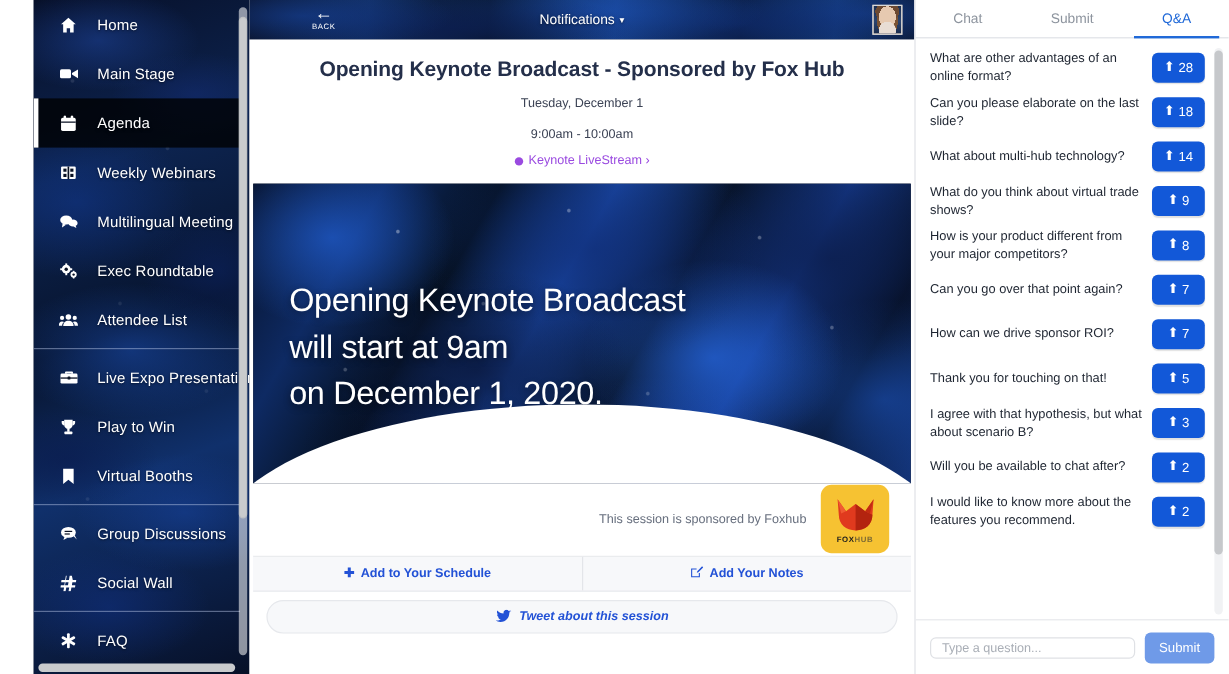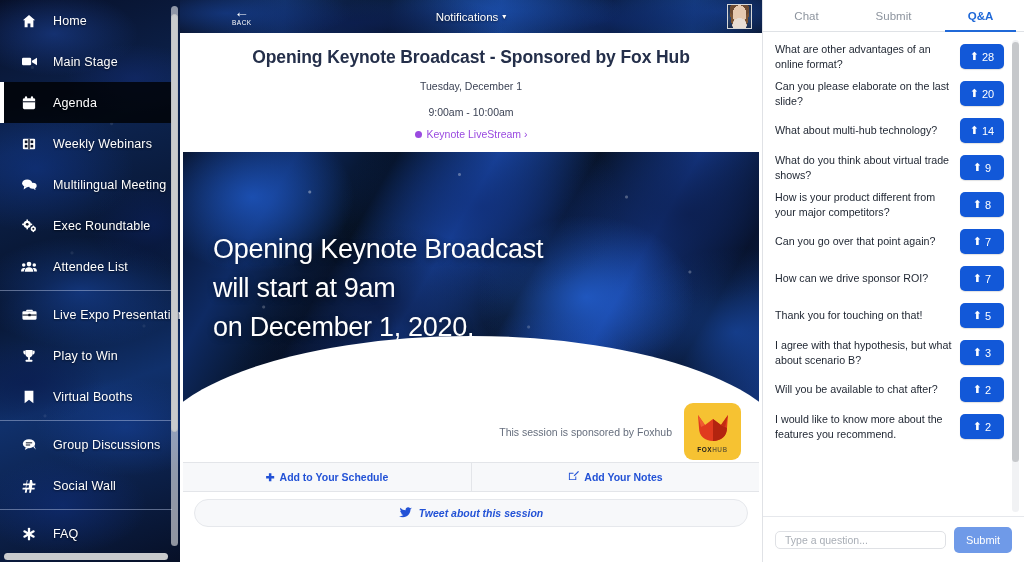--- a/index.html
+++ b/index.html
@@ -11,20 +11,21 @@
   }
   #app { position:relative; width:1024px; height:562px; display:flex; overflow:hidden; }
 
   
   #sidebar {
     position:relative;
     width:180px; height:562px;
     flex:0 0 180px;
     overflow:hidden;
     background:#0a1530;
+    margin-left:28px;
   }
   .side-bg {
     position:absolute; inset:0;
     background:
       radial-gradient(ellipse 120px 60px at 30% 6%, rgba(30,70,160,.55), transparent 70%),
       radial-gradient(ellipse 100px 50px at 75% 14%, rgba(20,45,120,.5), transparent 70%),
       radial-gradient(ellipse 140px 90px at 20% 30%, rgba(18,58,150,.5), transparent 70%),
       radial-gradient(ellipse 90px 70px at 85% 40%, rgba(12,34,96,.6), transparent 70%),
       radial-gradient(ellipse 150px 80px at 45% 52%, rgba(26,76,175,.55), transparent 70%),
       radial-gradient(ellipse 110px 60px at 15% 68%, rgba(10,28,80,.7), transparent 70%),
@@ -260,21 +261,21 @@
   #panel-tabs {
     display:flex; height:32px; flex:0 0 32px;
     border-bottom:1px solid #dfe2e6;
   }
   .tab {
     flex:1 1 33.33%;
     display:flex; align-items:center; justify-content:center;
     font-size:11.5px; color:#8d949e; cursor:pointer;
     position:relative;
   }
-  .tab.active { color:#2069d8; font-weight:bold; }
+  .tab.active { color:#2069d8; font-weight:normal; }
   .tab.active::after {
     content:""; position:absolute; left:8px; right:8px; bottom:-1px; height:2px; background:#2069d8;
   }
   #qa-list {
     position:relative;
     flex:1 1 auto; overflow:hidden;
     padding:6px 20px 4px 12px;
   }
   .qa-item {
     display:flex; align-items:center; justify-content:space-between;
@@ -581,21 +582,21 @@
           <div class="qa-text">What are other advantages of an online format?</div>
           <div class="vote-btn">
             <span class="up">⬆</span>
             <span>28</span>
           </div>
         </div>
         <div class="qa-item">
           <div class="qa-text">Can you please elaborate on the last slide?</div>
           <div class="vote-btn">
             <span class="up">⬆</span>
-            <span>20</span>
+            <span>18</span>
           </div>
         </div>
         <div class="qa-item">
           <div class="qa-text">What about multi-hub technology?</div>
           <div class="vote-btn">
             <span class="up">⬆</span>
             <span>14</span>
           </div>
         </div>
         <div class="qa-item">

